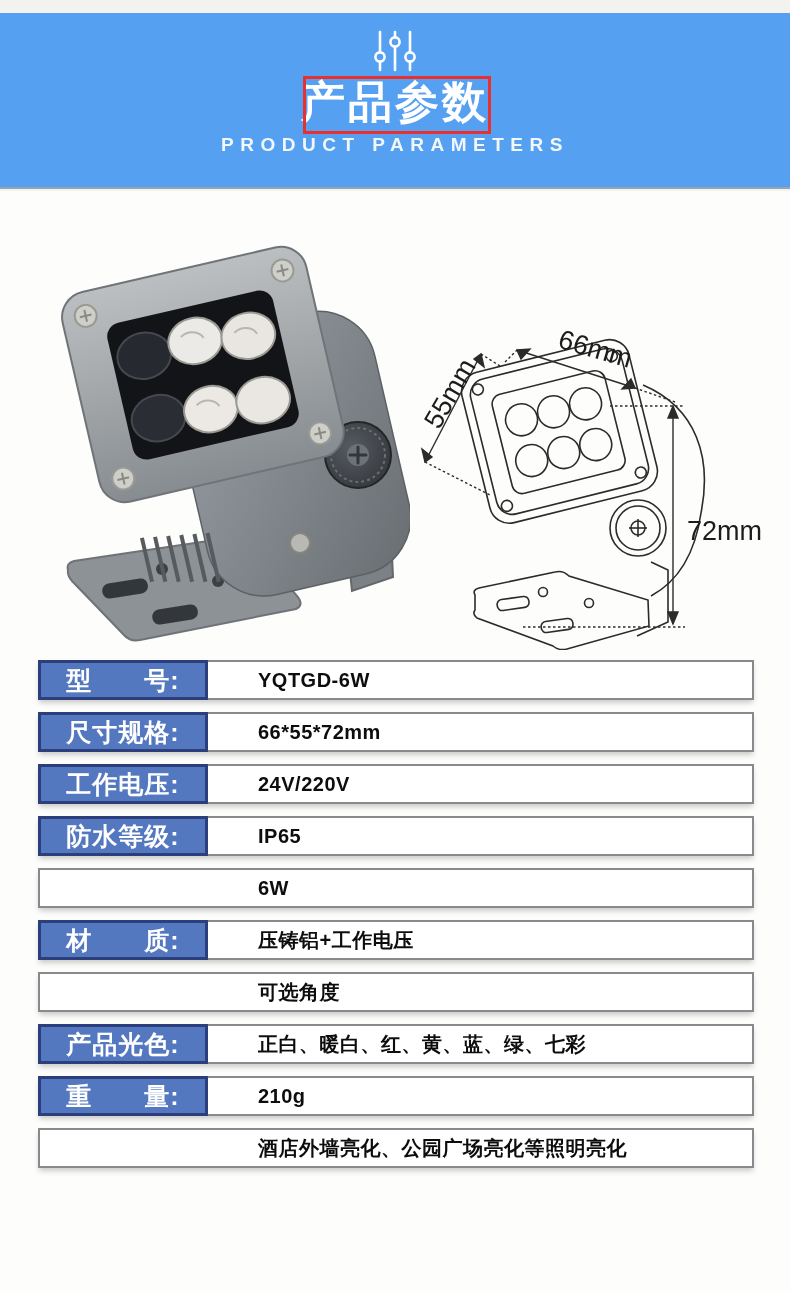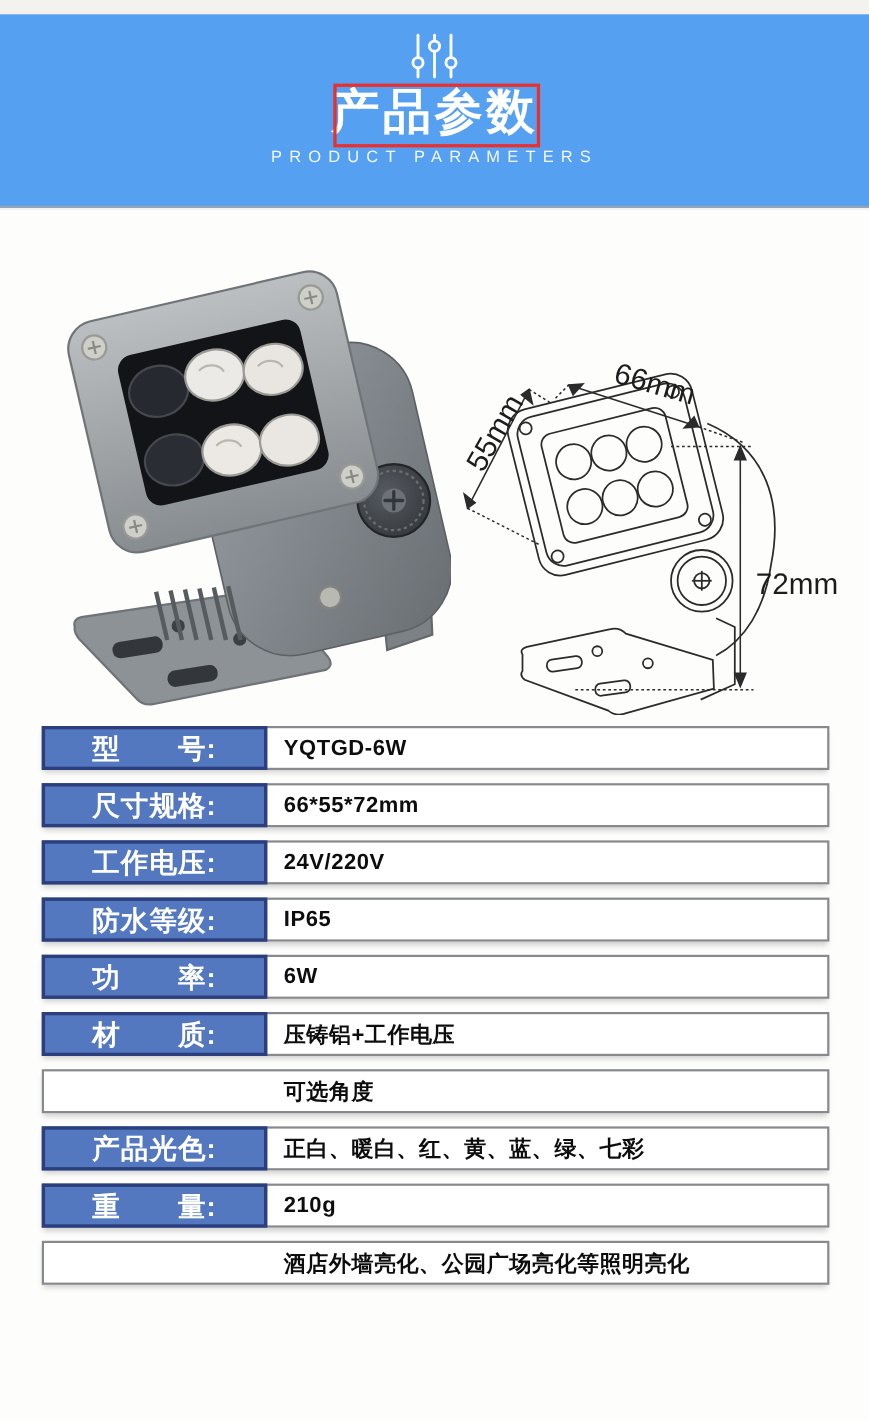--- a/index.html
+++ b/index.html
@@ -6,36 +6,36 @@
   body { background:#e9e8e4; font-family:"Liberation Sans","DejaVu Sans",sans-serif; }
   #page { position:relative; width:790px; height:1291px; margin:0 auto; background:#f4f2ee; overflow:hidden; }
 
   
   .banner { position:absolute; left:0; top:13px; width:790px; height:176px;
             background:#56a0f1; border-bottom:2px solid #95a4b6;
             display:flex; flex-direction:column; align-items:center; }
   .banner-icon { margin-top:17px; width:46px; height:42px; }
   .banner-title { margin-top:4px; font-size:44px; font-weight:700; color:#ffffff;
                   letter-spacing:3px; line-height:1.2; }
-  .banner-subtitle { margin-top:5px; font-size:15px; font-weight:400; color:#f2f7fd;
+  .banner-subtitle { margin-top:5px; font-size:19px; font-weight:700; color:#f2f7fd;
                      letter-spacing:6.5px; }
   .highlight-box { position:absolute; left:303px; top:76px; width:188px; height:58px;
                    border:3px solid #e8302e; pointer-events:none; }
 
   
   .content { position:absolute; left:0; top:191px; width:790px; height:1100px; background:#fdfdfb; }
   .photo-svg   { position:absolute; left:40px;  top:34px;  width:370px; height:430px; }
   .drawing-svg { position:absolute; left:405px; top:109px; width:380px; height:350px; }
 
   
   .spec-table { position:absolute; left:38px; top:469px; width:716px; }
   .spec-row { position:relative; height:40px; margin-bottom:12px; background:#ffffff;
               border:2px solid #87898d; box-shadow:0 4px 5px -1px rgba(80,80,80,.28);
               display:flex; align-items:center; }
-  .spec-label { position:absolute; left:-2px; top:-2px; width:205px; height:calc(100% + 4px);
+  .spec-label { position:absolute; left:-2px; top:-2px; width:170px; height:calc(100% + 4px);
                 background:#5478c0; border:3px solid #2c3f7c; color:#ffffff;
                 font-weight:700; font-size:25px; letter-spacing:1px;
                 display:flex; align-items:center; justify-content:center; }
   .spec-value { margin-left:170px; padding-left:48px; font-size:20px; font-weight:600;
                 color:#0d0d0d; white-space:nowrap; letter-spacing:0.5px; }
 
   .dim-text { font-size:27px; fill:#1c1c1c; font-family:"Liberation Sans","DejaVu Sans",sans-serif; }
 </style>
 </head>
 <body>
@@ -213,21 +213,20 @@
       </div>
       <div class="spec-row">
         <div class="spec-label">工作电压:</div>
         <div class="spec-value">24V/220V</div>
       </div>
       <div class="spec-row">
         <div class="spec-label">防水等级:</div>
         <div class="spec-value">IP65</div>
       </div>
       <div class="spec-row">
-        <div class="spec-label">功　　率:</div>
         <div class="spec-value">6W</div>
       </div>
       <div class="spec-row">
         <div class="spec-label">材　　质:</div>
         <div class="spec-value">压铸铝+工作电压</div>
       </div>
       <div class="spec-row">
         <div class="spec-value">可选角度</div>
       </div>
       <div class="spec-row">

